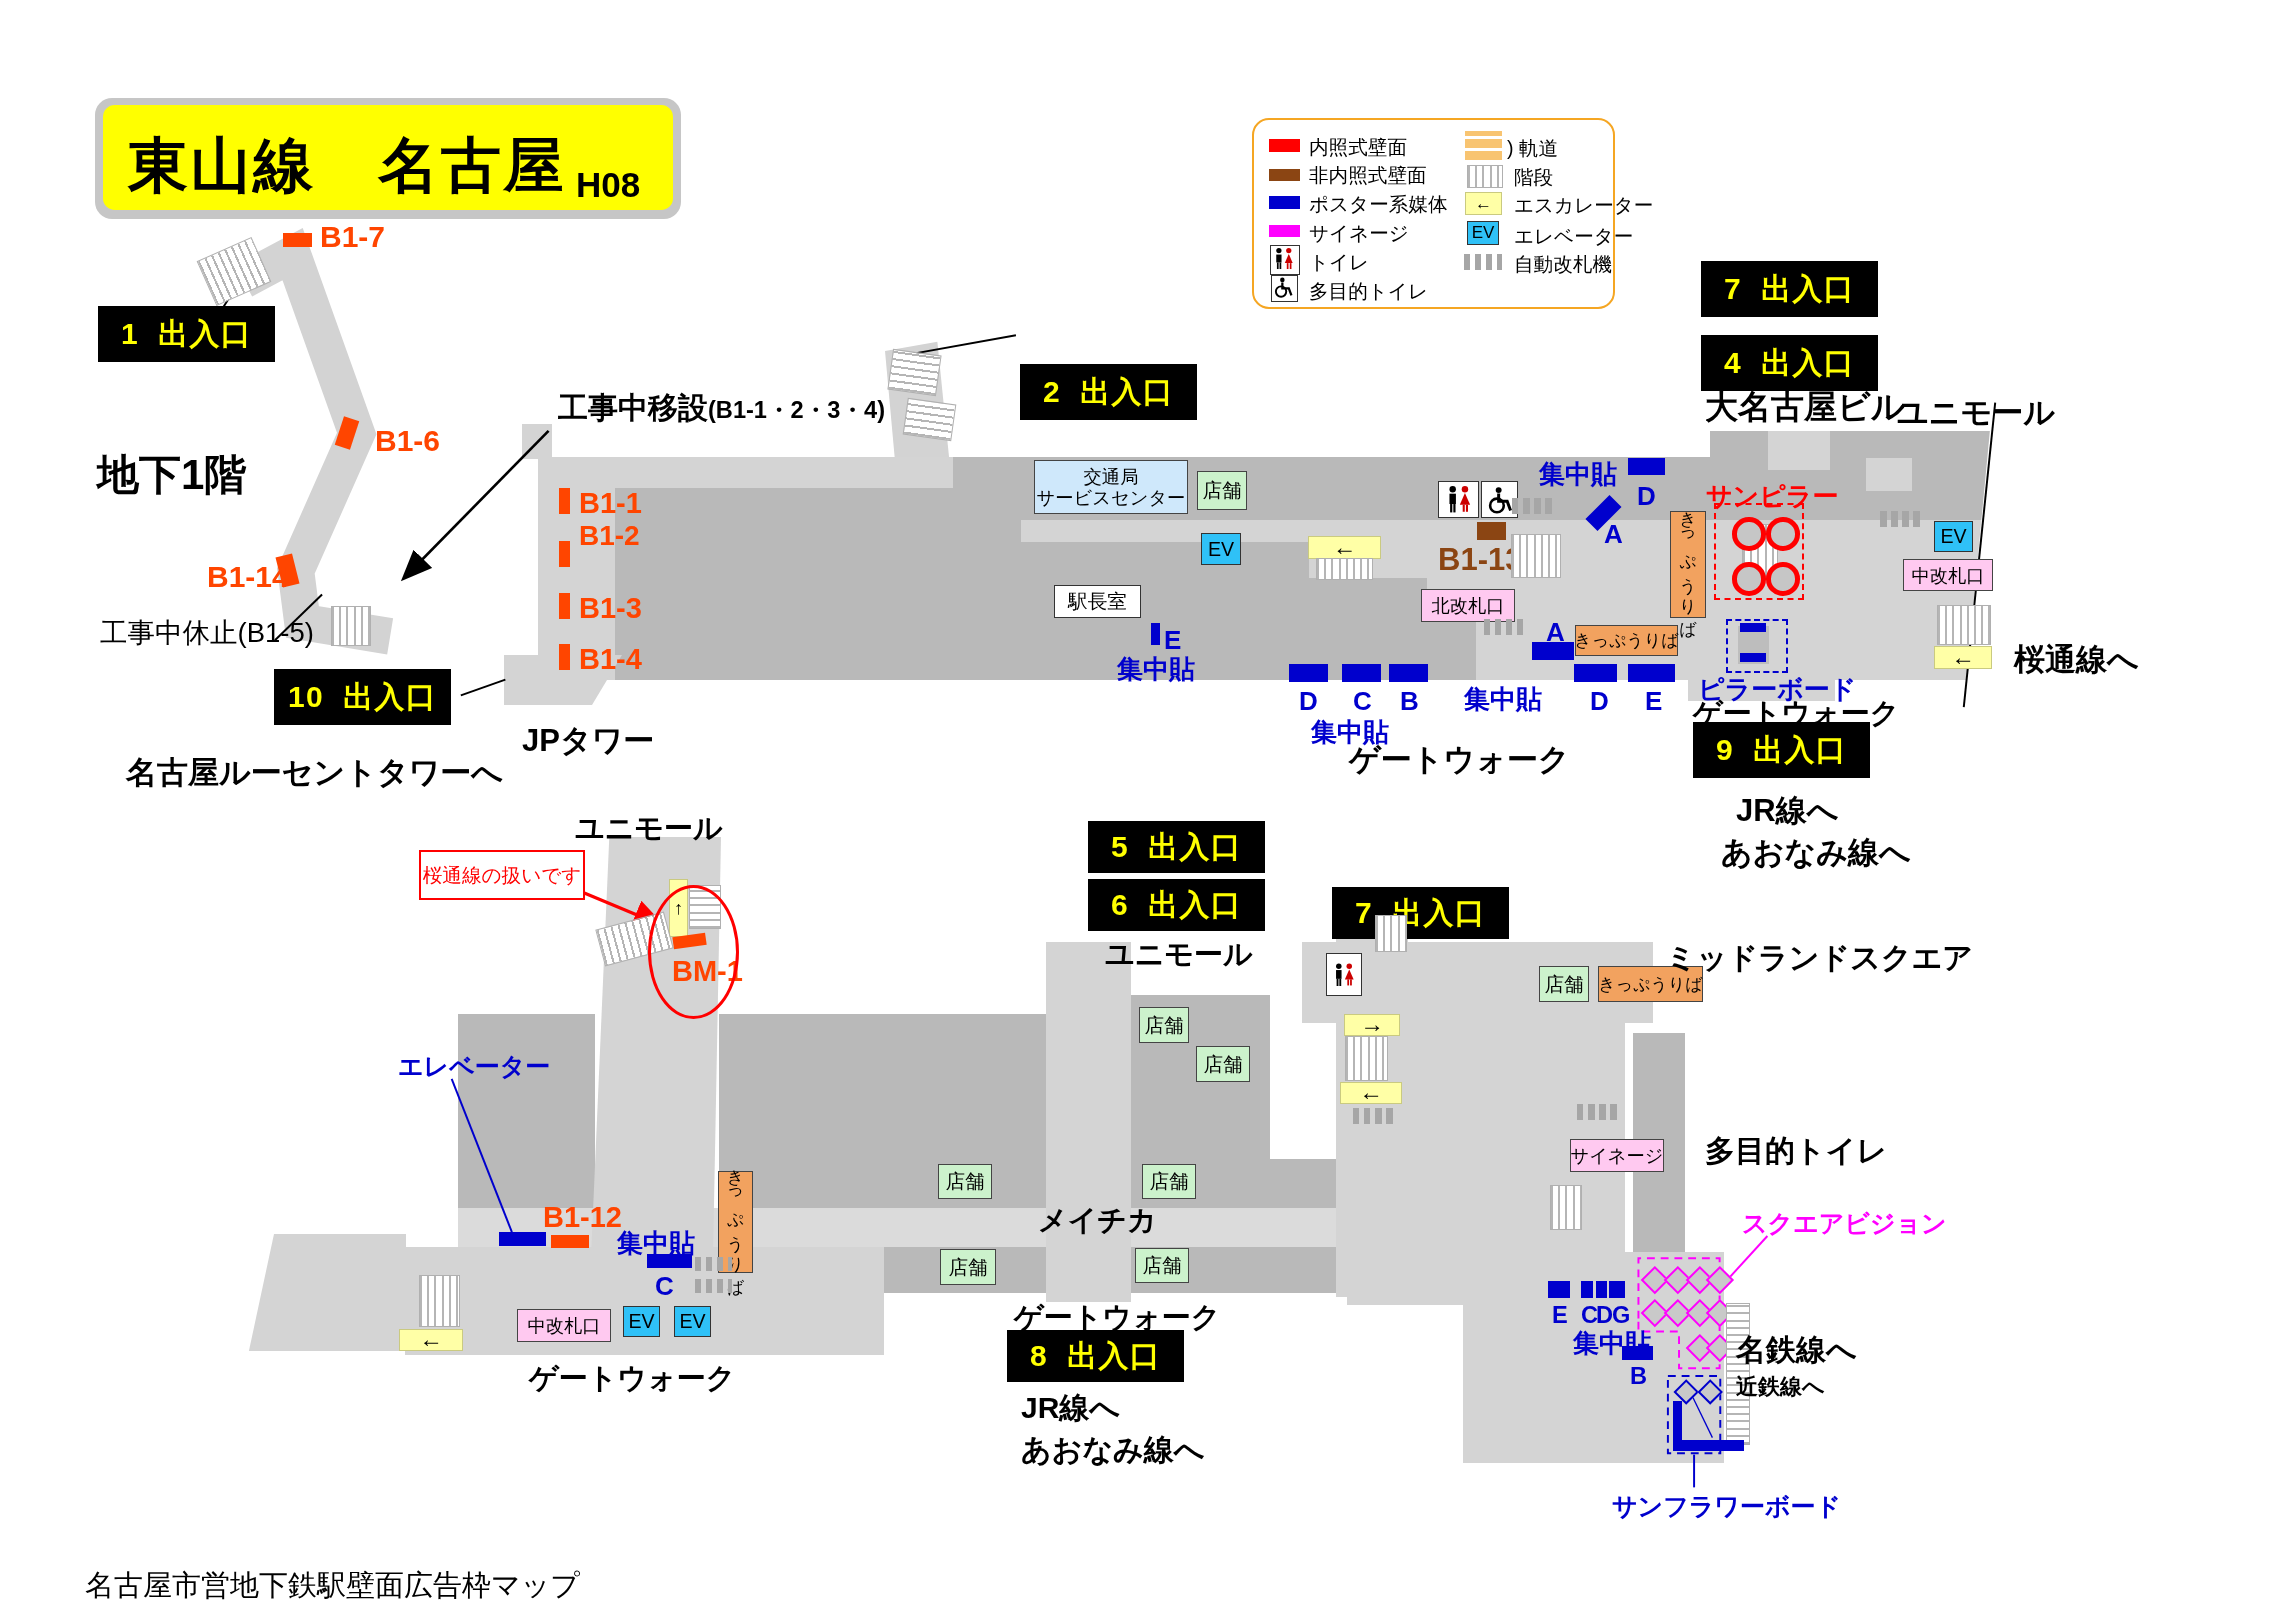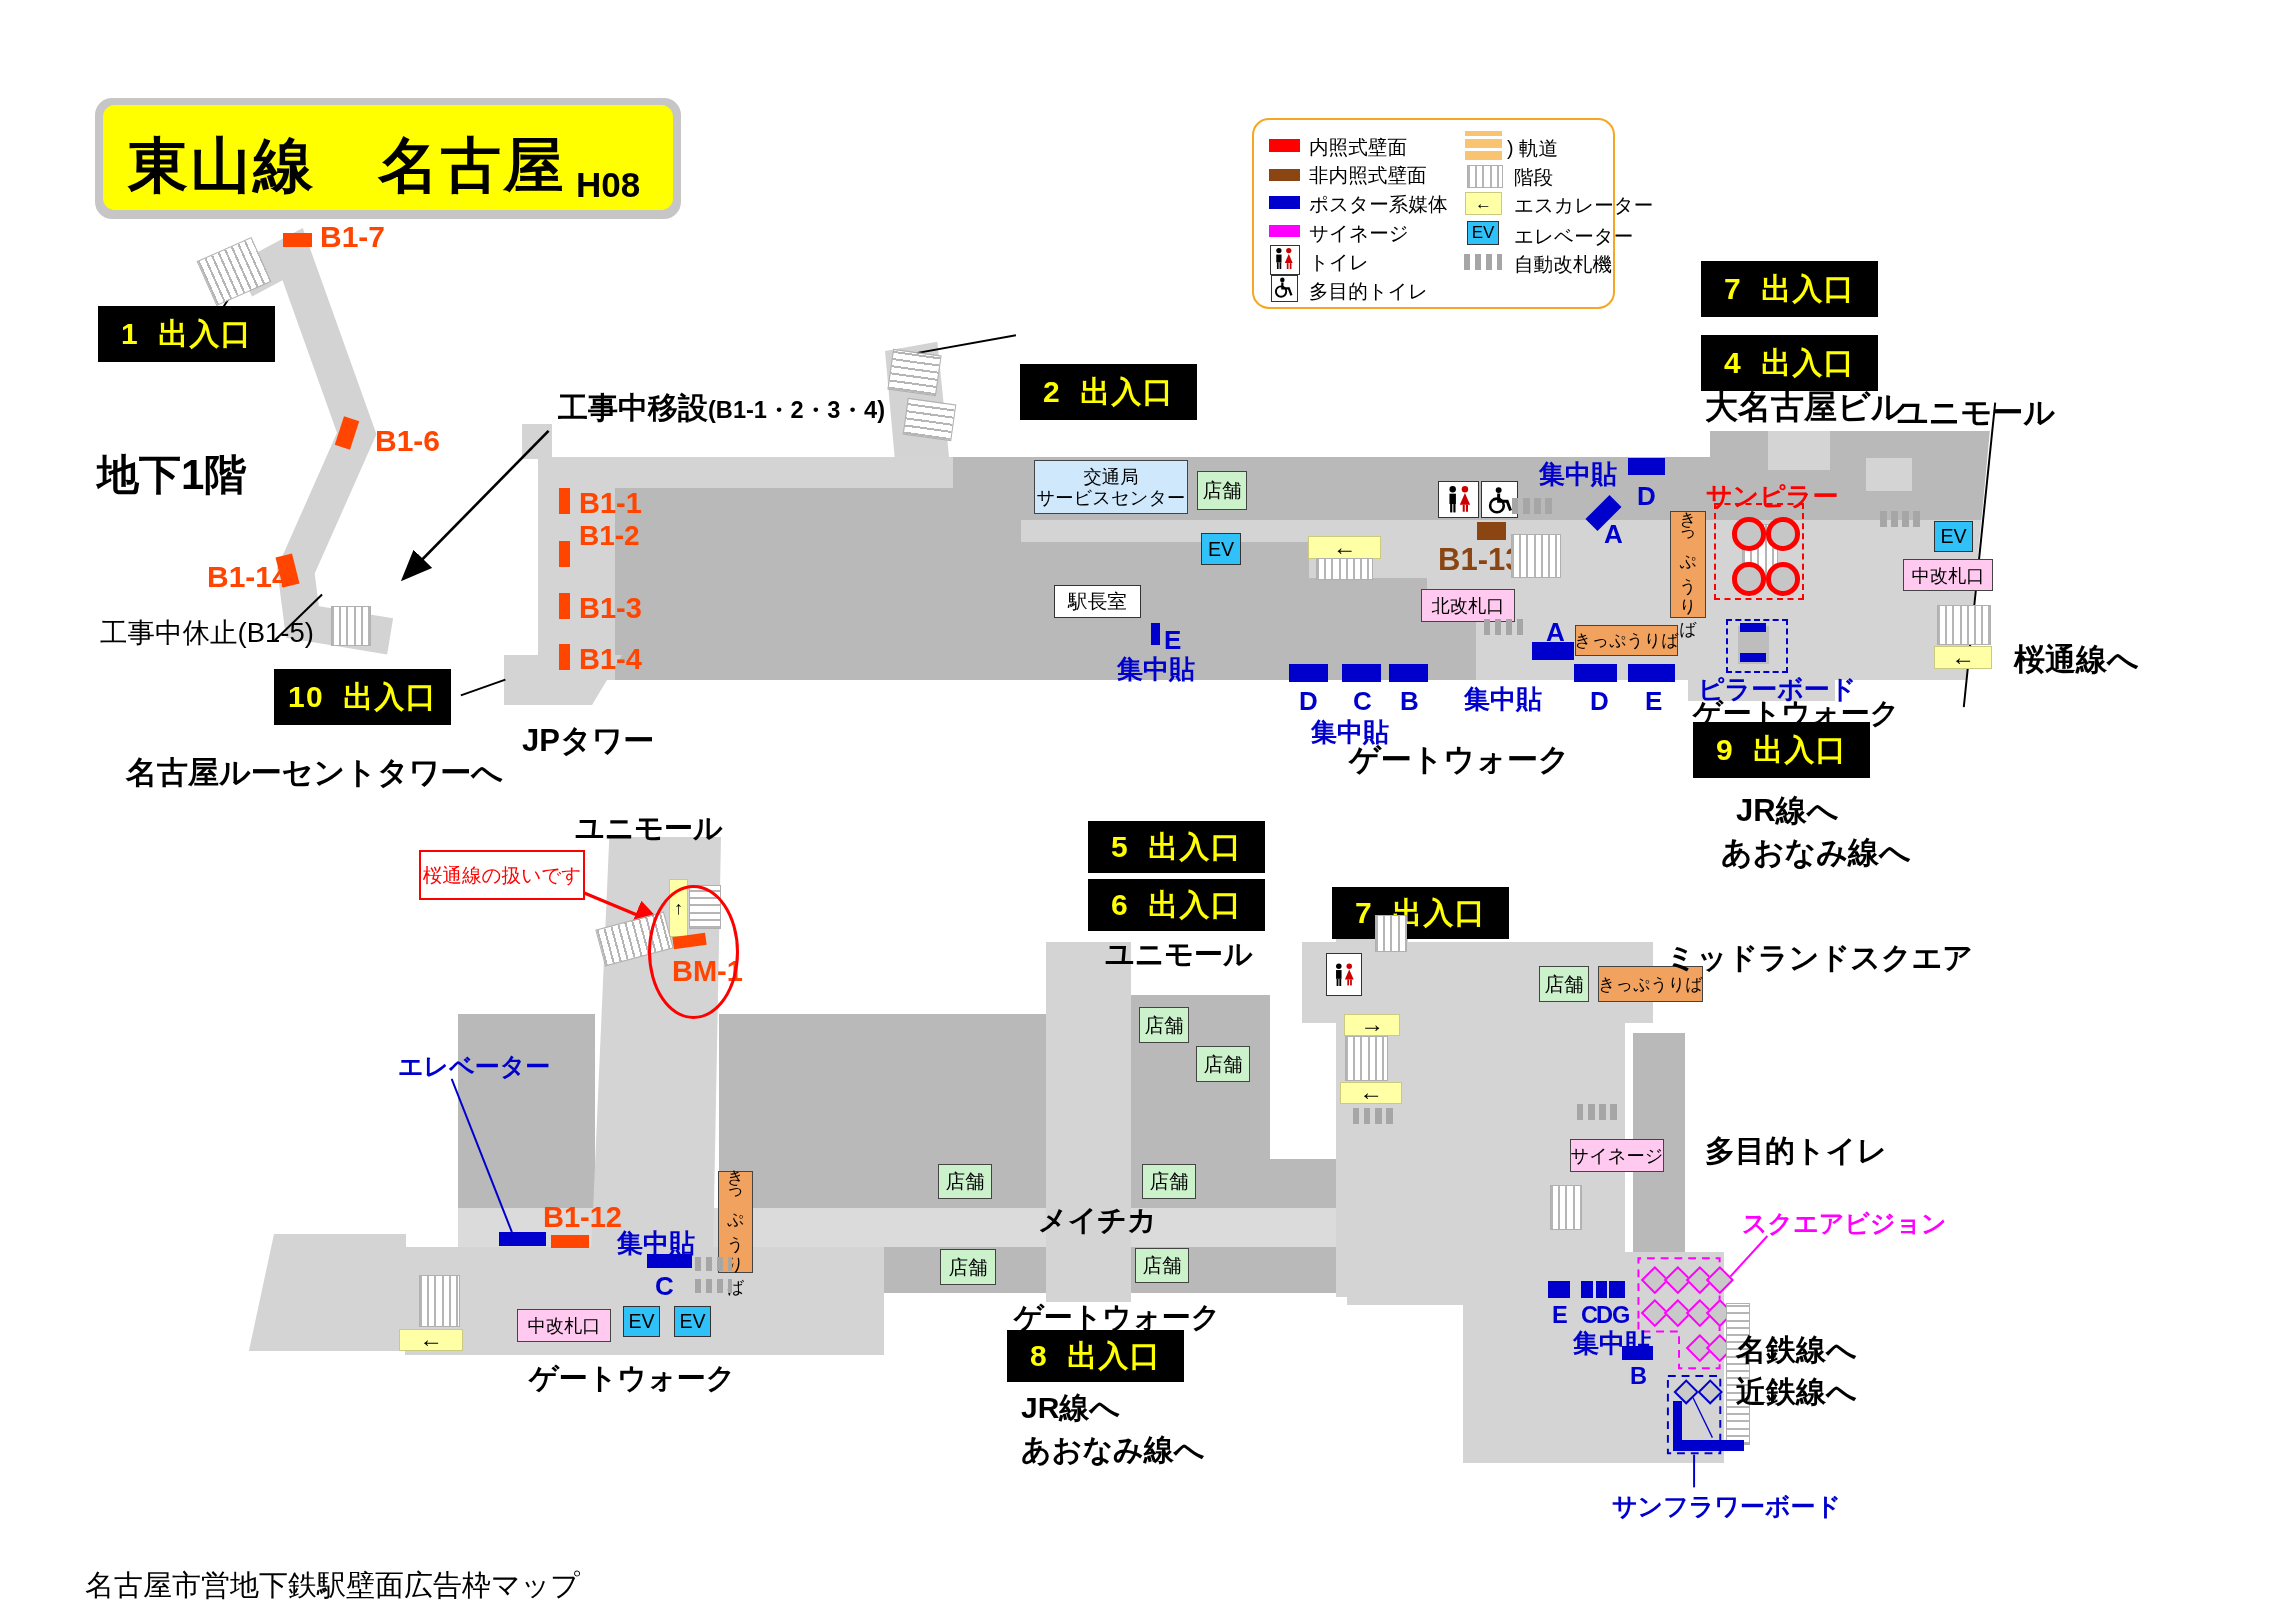--- a/index.html
+++ b/index.html
@@ -364,21 +364,21 @@
   <div class="a dm" style="left:1710px;top:1270px;width:15.7px;height:15.7px"></div>
   <div class="a dm" style="left:1645px;top:1303px;width:15.7px;height:15.7px"></div>
   <div class="a dm" style="left:1668px;top:1303px;width:15.7px;height:15.7px"></div>
   <div class="a dm" style="left:1690px;top:1303px;width:15.7px;height:15.7px"></div>
   <div class="a dm" style="left:1710px;top:1303px;width:15.7px;height:15.7px"></div>
   <div class="a dm" style="left:1690px;top:1338px;width:15.7px;height:15.7px"></div>
   <div class="a dm" style="left:1710px;top:1338px;width:15.7px;height:15.7px"></div>
 
   <div class="a sh" style="left:1726px;top:1303px;width:22px;height:140px"></div>
   <div class="a k" style="left:1736px;top:1330px;font-size:30px">名鉄線へ</div>
-  <div class="a k" style="left:1736px;top:1372px;font-size:30px">近鉄線へ</div>
+  <div class="a k" style="left:1736px;top:1372px;font-size:22px">近鉄線へ</div>
 
   <div class="a db" style="left:1677px;top:1383px;width:14.4px;height:14.4px"></div>
   <div class="a db" style="left:1701px;top:1383px;width:14.4px;height:14.4px"></div>
   <div class="a bar" style="left:1673px;top:1401px;width:9.2px;height:43px"></div>
   <div class="a bar" style="left:1673px;top:1440px;width:71px;height:10.5px"></div>
   <div class="a b" style="left:1612px;top:1490px;font-size:25px">サンフラワーボード</div>
 
   <div class="a" style="left:85px;top:1566px;font-size:29px">名古屋市営地下鉄駅壁面広告枠マップ</div>
 </div>
 

